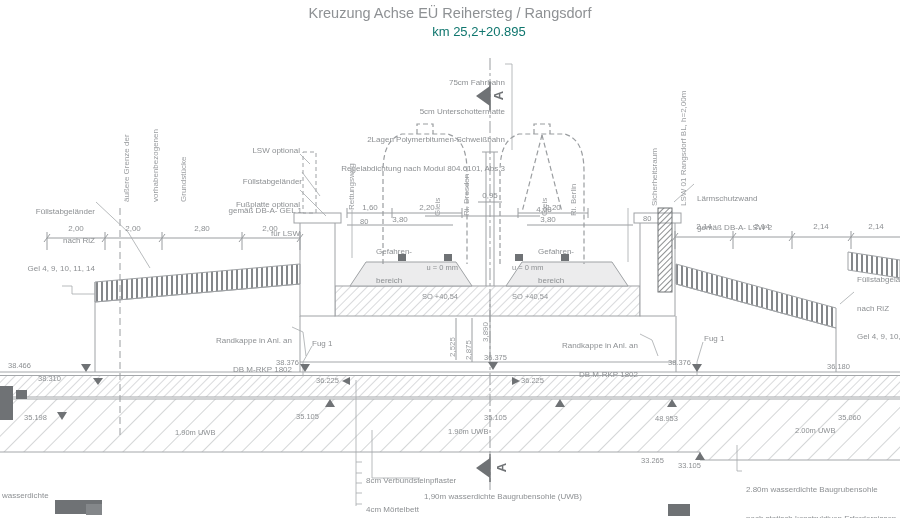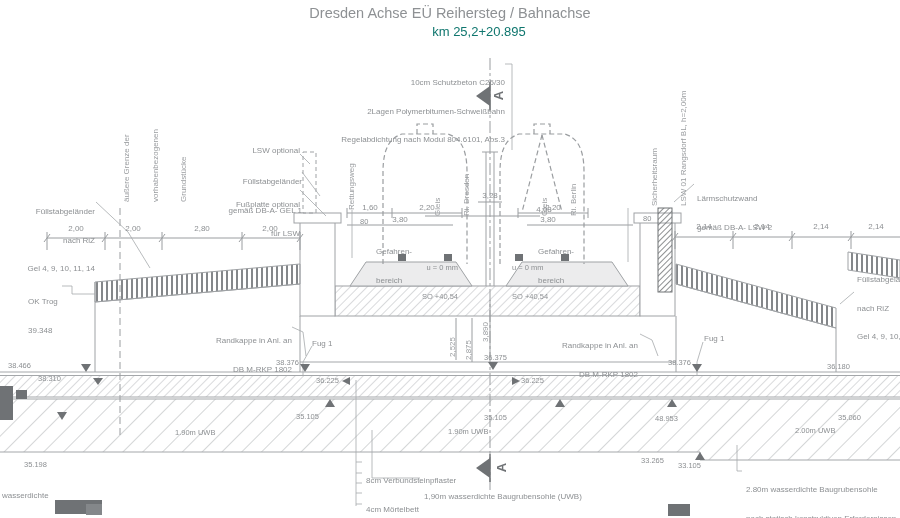--- a/index.html
+++ b/index.html
@@ -199,48 +199,45 @@
 
     <g fill="#6f7275">
       <rect x="0" y="386" width="13" height="34"></rect>
       <rect x="16" y="390" width="11" height="9"></rect>
       <rect x="55" y="500" width="47" height="14"></rect>
       <rect x="86" y="504" width="16" height="11" fill="#84878a"></rect>
       <rect x="668" y="504" width="22" height="12"></rect>
     </g>
   </svg>
 
-  <div class="title1">Dresden Achse EÜ Reihersteg / Bahnachse</div>
+  <div class="title1">Kreuzung Achse EÜ Reihersteg / Rangsdorf</div>
   <div class="title2">km 25,2+20.895</div>
 
   <div class="lb r" style="left:245px;top:59px;width:260px;">
-    <div>10cm Schutzbeton C25/30</div>
+    <div>75cm Fahrbahn</div>
+    <div>5cm Unterschottermatte</div>
     <div>2Lagen Polymerbitumen-Schweißbahn</div>
     <div>Regelabdichtung nach Modul 804.6101, Abs.3</div>
   </div>
 
   <div class="amark" style="left:494px;top:88px;">A</div>
   <div class="amark" style="left:497px;top:460px;">A</div>
 
   <div class="v" style="left:103px;top:202px;">
     <div>äußere Grenze der</div>
     <div>vorhabenbezogenen</div>
     <div>Grundstücke</div>
   </div>
 
   <div class="lb r" style="left:0px;top:188px;width:95px;">
     <div>Füllstabgeländer</div>
     <div>nach RiZ</div>
     <div>Gel 4, 9, 10, 11, 14</div>
   </div>
 
-  <div class="lb" style="left:28px;top:278px;">
-    <div>OK Trog</div>
-    <div>39.348</div>
-  </div>
 
   <div class="lb r" style="left:190px;top:146px;width:110px;">LSW optional</div>
   <div class="lb r" style="left:150px;top:158px;width:152px;">
     <div>Füllstabgeländer</div>
     <div>gemäß DB-A- GEL 1</div>
   </div>
   <div class="lb r" style="left:160px;top:181px;width:140px;">
     <div>Fußplatte optional</div>
     <div>für LSW</div>
   </div>
@@ -303,35 +300,35 @@
   <div class="lb c" style="left:113px;top:224px;width:40px;">2,00</div>
   <div class="lb c" style="left:182px;top:224px;width:40px;">2,80</div>
   <div class="lb c" style="left:250px;top:224px;width:40px;">2,00</div>
   <div class="lb c" style="left:684px;top:222px;width:40px;">2,14</div>
   <div class="lb c" style="left:742px;top:222px;width:40px;">2,14</div>
   <div class="lb c" style="left:801px;top:222px;width:40px;">2,14</div>
   <div class="lb c" style="left:856px;top:222px;width:40px;">2,14</div>
 
   <div class="lb c" style="left:350px;top:203px;width:40px;">1,60</div>
   <div class="lb c" style="left:407px;top:203px;width:40px;">2,20</div>
-  <div class="lb c" style="left:470px;top:191px;width:40px;">3,28</div>
+  <div class="lb c" style="left:470px;top:191px;width:40px;">0,95</div>
   <div class="lb c" style="left:484px;top:205px;width:40px;padding-left:40px;">4,08</div>
   <div class="lb c" style="left:533px;top:203px;width:40px;">2,20</div>
   <div class="lb c" style="left:380px;top:215px;width:40px;">3,80</div>
   <div class="lb c" style="left:528px;top:215px;width:40px;">3,80</div>
   <div class="lb sm" style="left:360px;top:217px;">80</div>
   <div class="lb sm" style="left:643px;top:214px;">80</div>
 
   <div class="v" style="left:448px;top:357px;">2,525</div>
   <div class="v" style="left:464px;top:360px;">2,875</div>
   <div class="v" style="left:481px;top:342px;">3,890</div>
 
   <div class="lb sm" style="left:8px;top:361px;">38.466</div>
   <div class="lb sm" style="left:38px;top:374px;">38.310</div>
-  <div class="lb sm" style="left:24px;top:413px;margin-top:47px;">35.198</div>
+  <div class="lb sm" style="left:24px;top:413px;">35.198</div>
   <div class="lb sm" style="left:276px;top:358px;">38.376</div>
   <div class="lb sm" style="left:668px;top:358px;">38.376</div>
   <div class="lb sm" style="left:484px;top:353px;">36.375</div>
   <div class="lb sm" style="left:316px;top:376px;">36.225</div>
   <div class="lb sm" style="left:521px;top:376px;">36.225</div>
   <div class="lb sm" style="left:296px;top:412px;">35.105</div>
   <div class="lb sm" style="left:484px;top:413px;">35.105</div>
   <div class="lb sm" style="left:655px;top:414px;">48.953</div>
   <div class="lb sm" style="left:838px;top:413px;">35.060</div>
   <div class="lb sm" style="left:827px;top:362px;">36.180</div>

